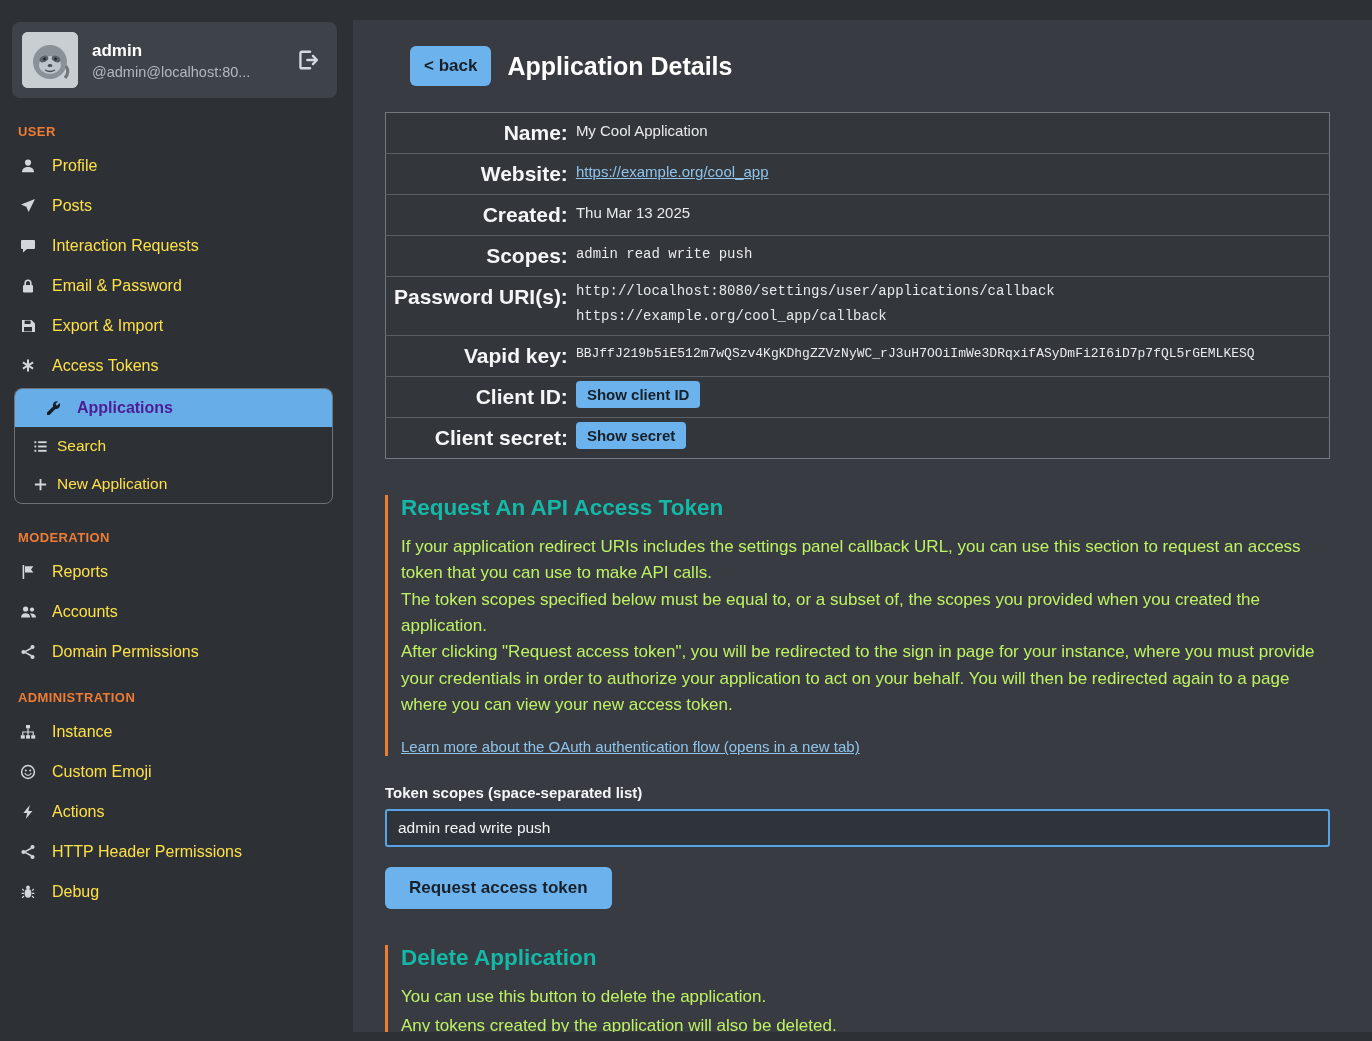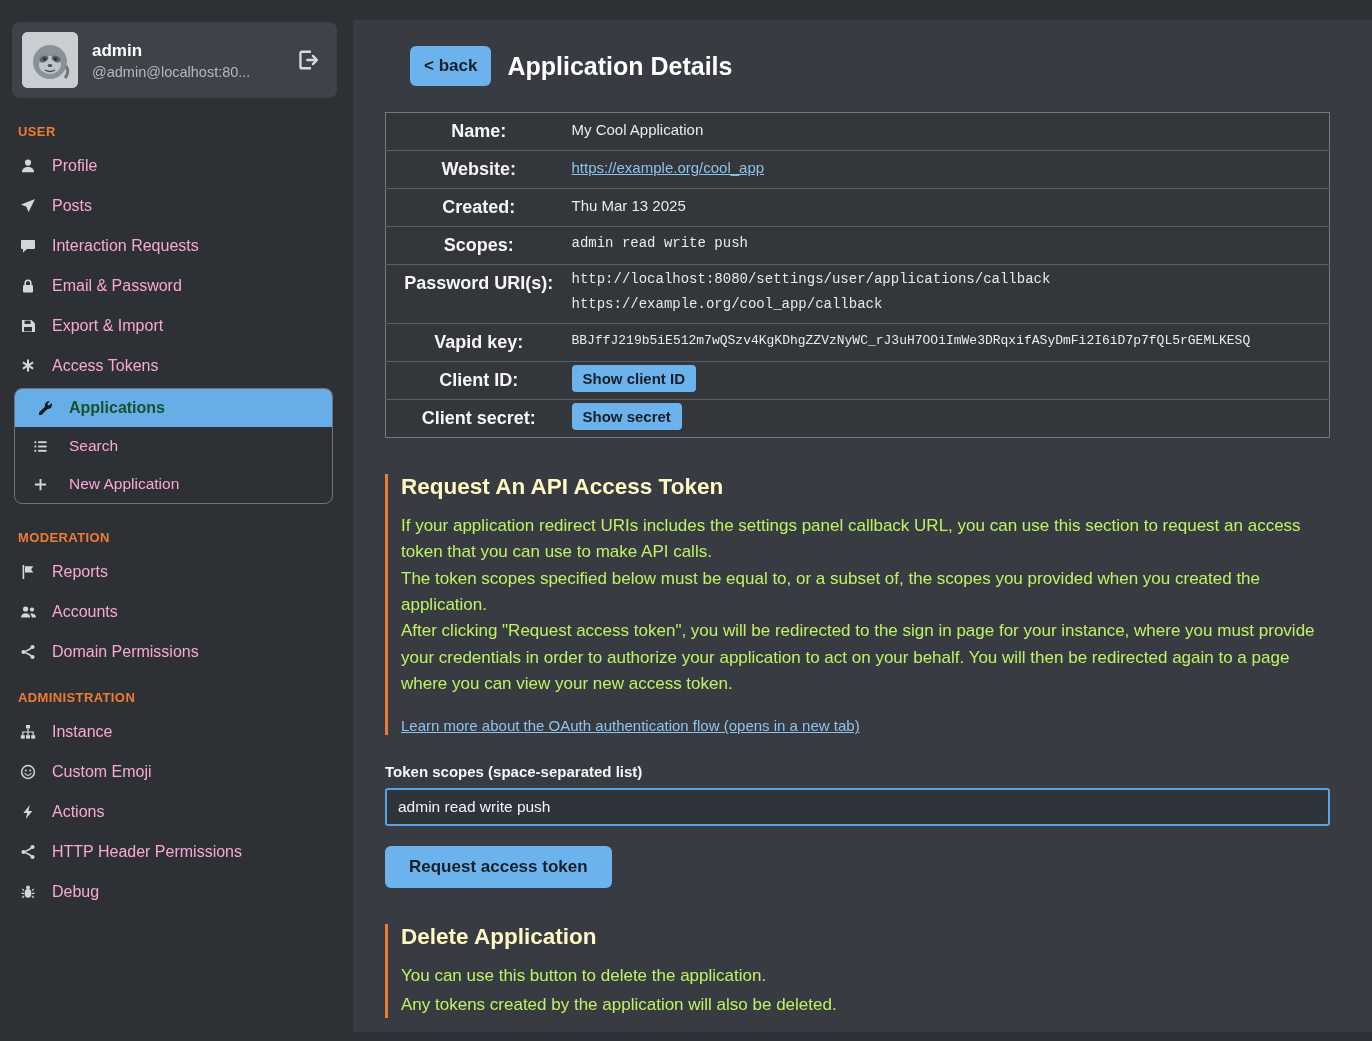--- a/index.html
+++ b/index.html
@@ -31,36 +31,36 @@
     margin-left:auto; background:none; border:none; cursor:pointer;
     color:#d5dade; padding:4px; display:flex; align-items:center;
   }
   .section-header {
     padding:18px 18px 7px 18px;
     color:#ee7c35; font-weight:bold; font-size:13px;
     letter-spacing:0.03em;
   }
   .side-item {
     display:flex; align-items:center; gap:14px;
-    padding:11px 18px; font-size:16px; color:#f9a8d4;
+    padding:11px 18px; font-size:16px; color:#fde047;
     cursor:pointer;
   }
   .side-item .icon { width:20px; display:flex; justify-content:center; color:#d3d7db; flex-shrink:0; }
   .apps-group {
     margin:2px 12px 8px 14px;
     border:1px solid #6d737a;
     border-radius:8px;
     overflow:hidden;
   }
   .apps-group .side-item.selected {
-    background:#67aee9; color:#14532d; font-weight:bold;
-    padding:10px 20px;
+    background:#67aee9; color:#4c1d95; font-weight:bold;
+    padding:10px 28px;
   }
   .apps-group .side-item.selected .icon { color:#161d26; }
-  .apps-group .sub-item { padding:10px 16px; gap:20px; font-size:15.5px; }
+  .apps-group .sub-item { padding:10px 16px; gap:8px; font-size:15.5px; }
   .apps-group .sub-item .icon { width:18px; }
 
   
   .main-panel {
     flex:1;
     margin:20px 0 9px 8px;
     background:#383c42;
     padding:26px 42px 30px 32px;
     overflow:hidden;
   }
@@ -73,41 +73,41 @@
   }
   .page-title { font-size:25px; font-weight:bold; color:#ffffff; }
 
   table.details {
     width:100%; border-collapse:collapse;
     background:#33373c; border:1px solid #73787e;
     font-size:15px;
   }
   table.details tr + tr th, table.details tr + tr td { border-top:1px solid #5a5f65; }
   table.details th {
-    text-align:center; font-weight:bold; vertical-align:top;
-    width:186px; padding:8px 8px 8px 8px; color:#f4f6f8; font-size:18px;
+    text-align:right; font-weight:bold; vertical-align:top;
+    width:186px; padding:8px 8px 8px 8px; color:#f4f6f8; font-size:21px;
     white-space:nowrap;
   }
   table.details td { padding:2px 8px 7px 0; vertical-align:middle; color:#e9ebed; }
   .mono { font-family:"Liberation Mono","DejaVu Sans Mono",monospace; font-size:14px; color:#e6e9eb; }
   .mono.small { font-size:13px; letter-spacing:0; }
   .mono-line { line-height:1.75; }
   a.value-link { color:#8fc3ea; text-decoration:underline; }
   .show-btn {
     background:#6cb2ec; color:#172029; font-weight:bold; font-size:15px;
     border:none; border-radius:4px; padding:5px 11px; cursor:pointer;
     font-family:"Liberation Sans", sans-serif;
   }
 
   .accent-block {
     border-left:3px solid #ee7c35;
     padding-left:13px;
     margin-top:36px;
   }
-  .accent-block h2 { margin:0 0 13px 0; font-size:22.5px; color:#fef9c3; }
+  .accent-block h2 { margin:0 0 13px 0; font-size:22.5px; color:#14b8a6; }
   .accent-block p { margin:0; font-size:17px; line-height:1.55; color:#bef264; max-width:940px; }
   .learn-link { display:inline-block; margin-top:20px; color:#8fc3ea; font-size:15px; text-decoration:underline;text-align:center; }
 
   .token-form { margin-top:28px; }
   .field-label { display:block; font-weight:bold; font-size:15px; margin-bottom:8px; color:#f4f6f8; }
   .scopes-input {
     width:100%; background:#2f333a; border:2px solid #57a3e5; border-radius:3px;
     padding:8px 11px; color:#f2f4f6; font-size:15.5px;
     font-family:"Liberation Sans", sans-serif; outline:none;
   }

